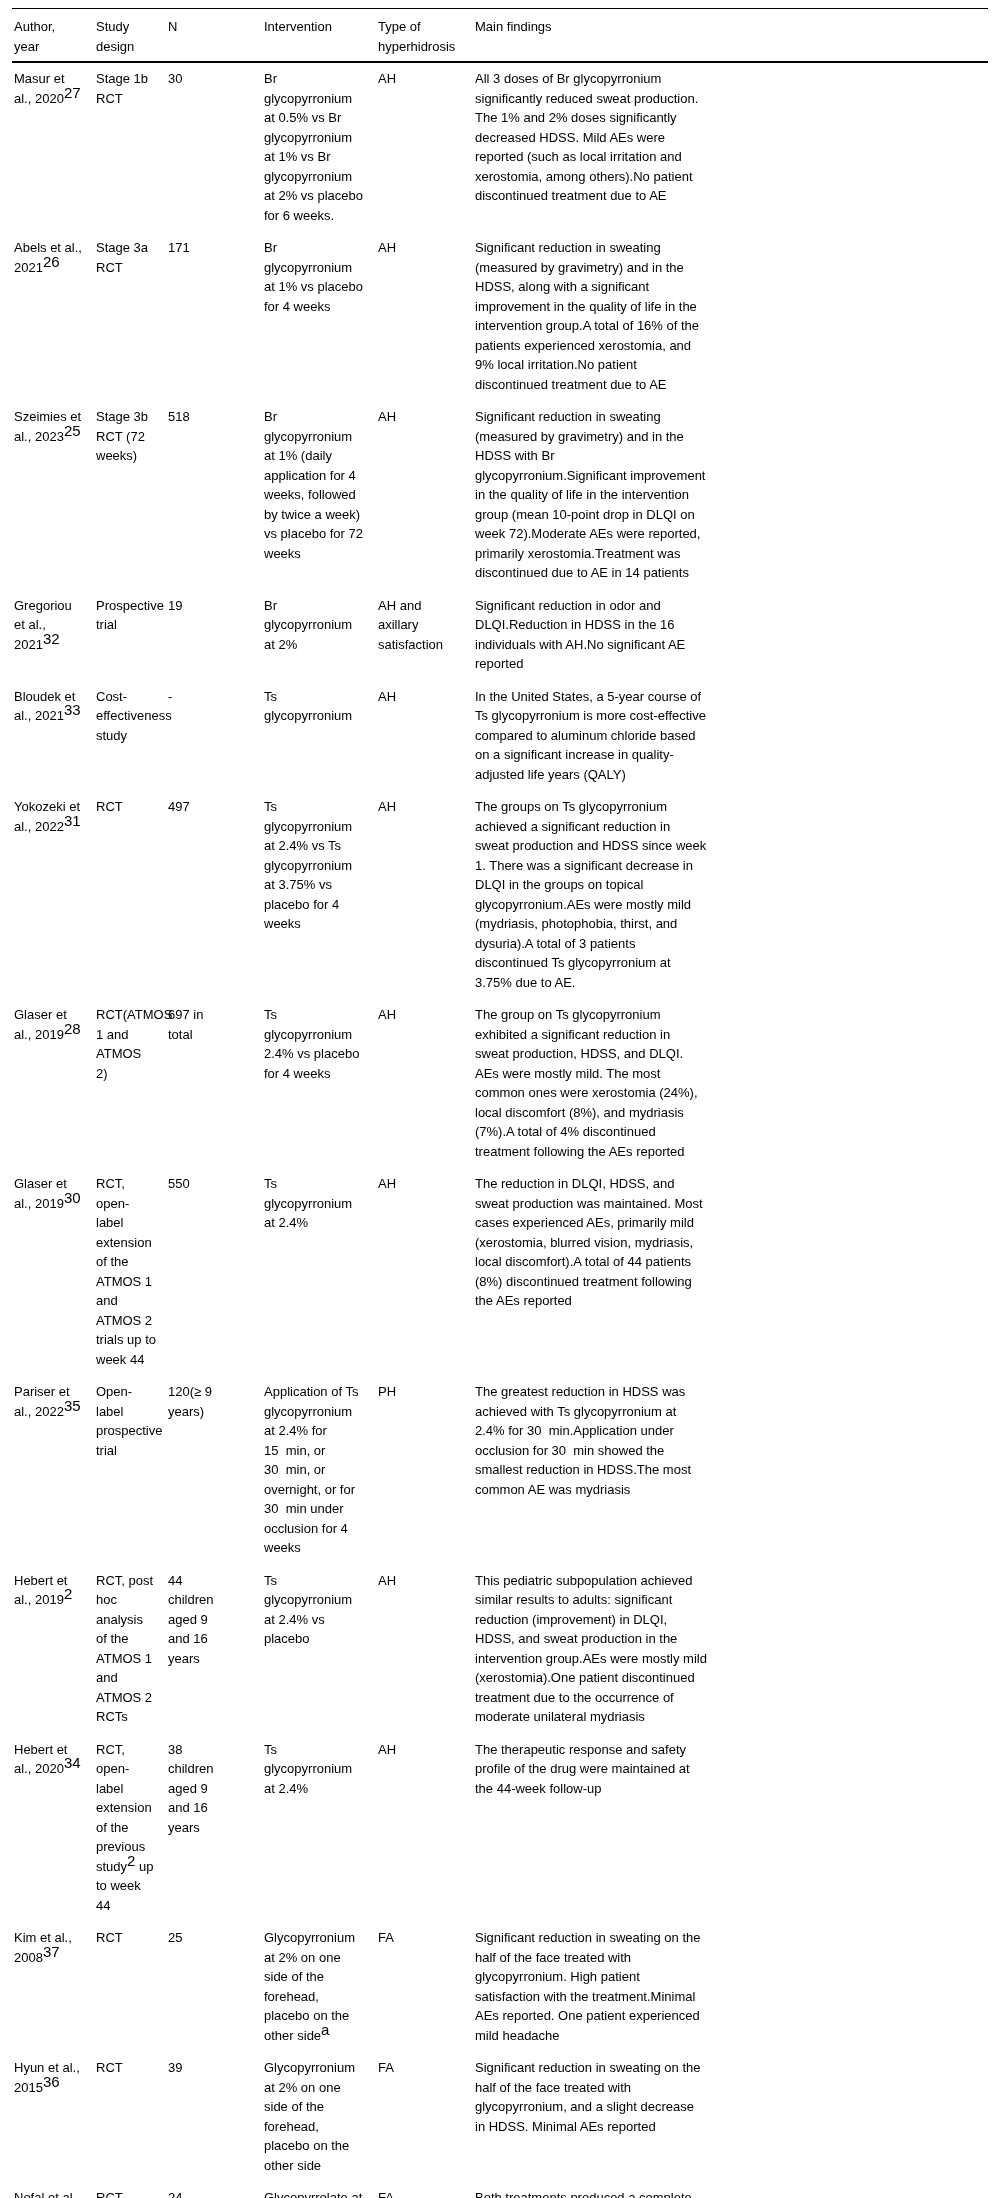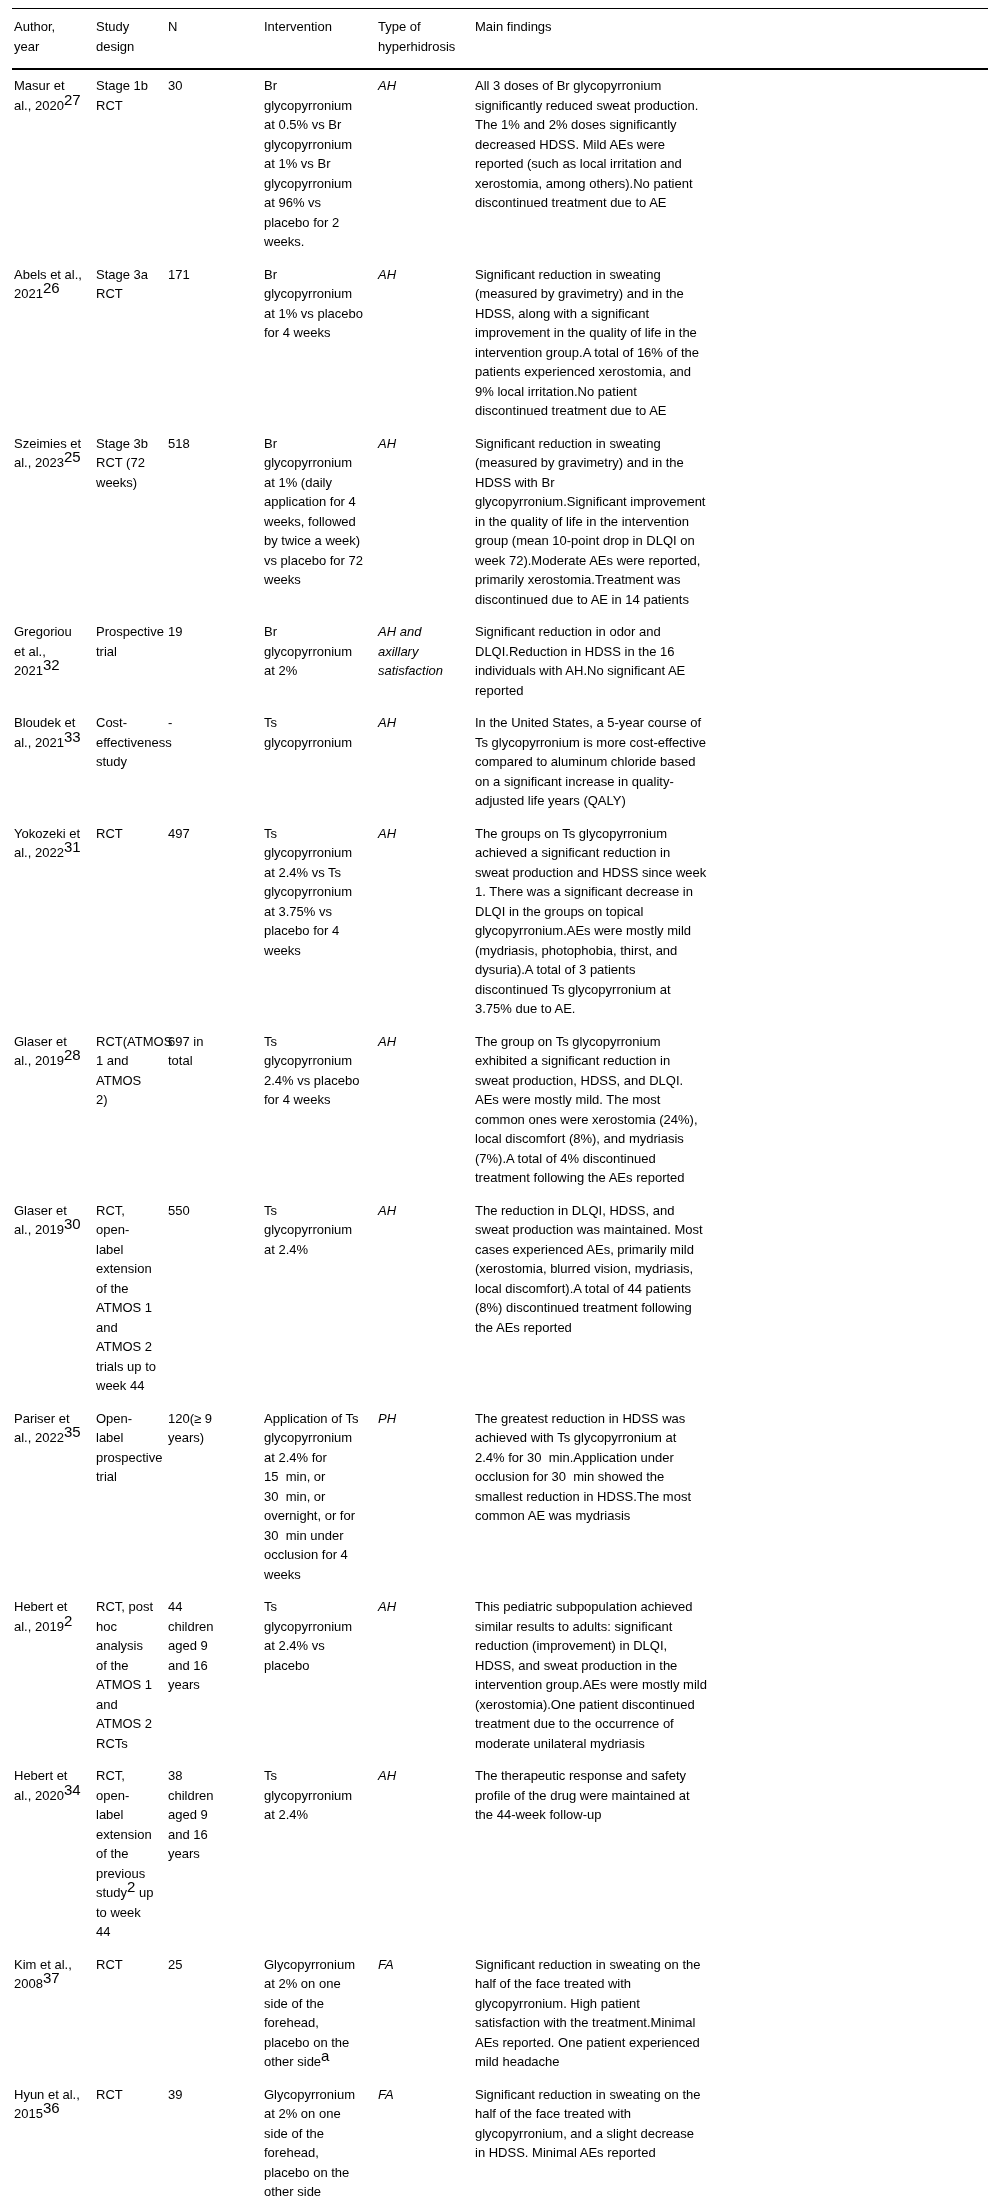--- a/index.html
+++ b/index.html
@@ -26,24 +26,24 @@
   col.c-findings { width: auto; }
   th, td {
     text-align: left;
     vertical-align: top;
     font-weight: normal;
     padding: 6px 10px 7px 2px;
   }
   thead th {
     border-bottom: 2px solid #000;
     padding-top: 8px;
-    padding-bottom: 12px;
+    padding-bottom: 5px;
   }
   td.col-n { padding-right: 42px; }
-  td.col-type { padding-right: 16px; font-style: italic; }
+  td.col-type { padding-right: 16px; }
   td.col-findings { padding-right: 281px; margin-left: 24px; }
   th.col-type { padding-right: 8px; }
   sup {
     font-size: 15px;
     line-height: 0;
     vertical-align: super;
   }
 </style>
 </head>
 <body>
@@ -66,21 +66,21 @@
           <th class="col-intervention">Intervention</th>
           <th class="col-type">Type of hyperhidrosis</th>
           <th class="col-findings">Main findings</th>
         </tr>
     </thead>
     <tbody>
         <tr>
           <td class="col-author">Masur et al., 2020<sup>27</sup></td>
           <td class="col-design">Stage 1b RCT</td>
           <td class="col-n">30</td>
-          <td class="col-intervention">Br glycopyrronium at 0.5% vs Br glycopyrronium at 1% vs Br glycopyrronium at 96% vs placebo for 2 weeks.</td>
+          <td class="col-intervention">Br glycopyrronium at 0.5% vs Br glycopyrronium at 1% vs Br glycopyrronium at 2% vs placebo for 6 weeks.</td>
           <td class="col-type">AH</td>
           <td class="col-findings">All 3 doses of Br glycopyrronium significantly reduced sweat production. The 1% and 2% doses significantly decreased HDSS. Mild AEs were reported (such as local irritation and xerostomia, among others).No patient discontinued treatment due to AE</td>
         </tr>
         <tr>
           <td class="col-author">Abels et al., 2021<sup>26</sup></td>
           <td class="col-design">Stage 3a RCT</td>
           <td class="col-n">171</td>
           <td class="col-intervention">Br glycopyrronium at 1% vs placebo for 4 weeks</td>
           <td class="col-type">AH</td>
           <td class="col-findings">Significant reduction in sweating (measured by gravimetry) and in the HDSS, along with a significant improvement in the quality of life in the intervention group.A total of 16% of the patients experienced xerostomia, and 9% local irritation.No patient discontinued treatment due to AE</td>

